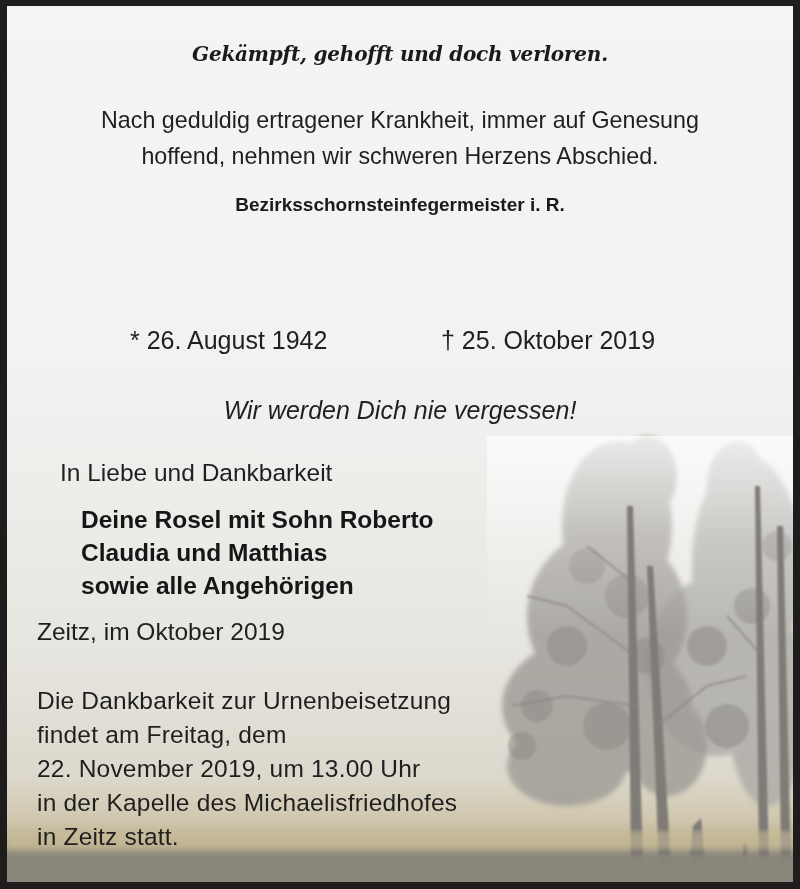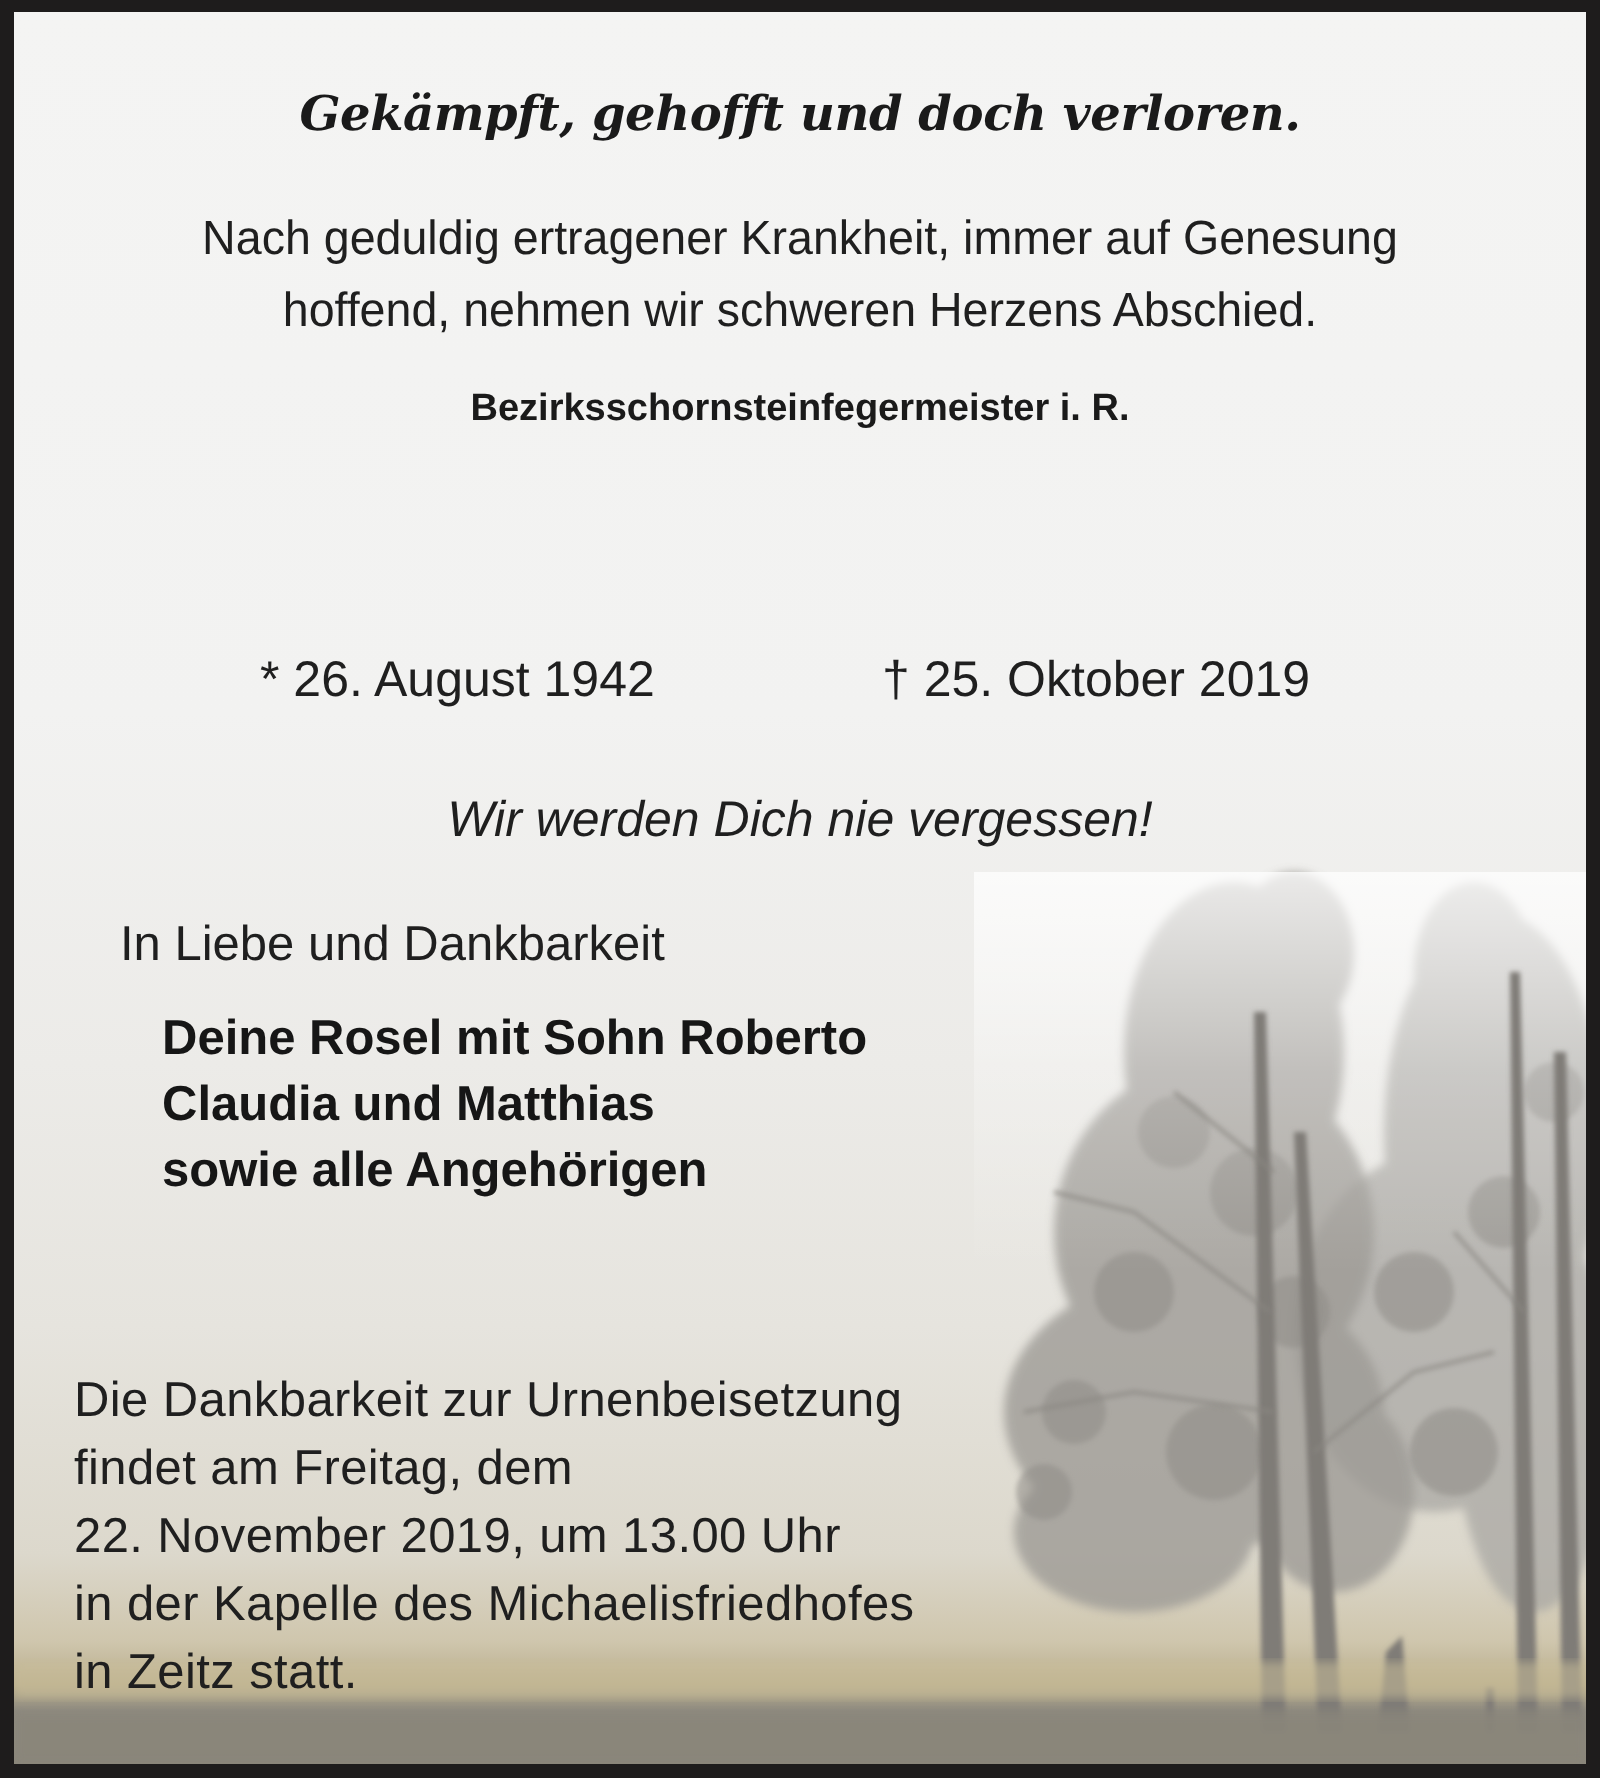--- a/index.html
+++ b/index.html
@@ -8,21 +8,21 @@
       position: absolute; left: 7px; top: 6px; width: 786px; height: 876px;
       overflow: hidden;
       background: linear-gradient(to bottom,
         #f4f4f3 0%, #f2f2f1 40%, #ecebe8 60%, #e6e4de 75%, #dcd8cc 88%,
         #cfc6ad 93%, #b9ae8e 95.5%, #8e8a80 97%, #8a867b 100%);
     }
     .bgsvg { position: absolute; left: 0; top: 0; width: 786px; height: 876px; }
     .t { position: absolute; left: 0; width: 786px; text-align: center; color: #1a1a1a;
          font-family: "DejaVu Sans", sans-serif; white-space: nowrap; }
     .motto { top: 36px; font-family: "DejaVu Serif", serif; font-weight: bold; font-style: italic;
-             font-size: 24px; letter-spacing: -0.2px; }
+             font-size: 20px; letter-spacing: -0.2px; }
     .intro { top: 96px; font-size: 24px; line-height: 36px; font-family: "Liberation Sans", sans-serif;
              color: #1f1f1f; transform: scaleX(0.97); }
     .title { top: 188px; font-size: 19px; font-weight: bold; font-family: "Liberation Sans", sans-serif; }
     .name { top: 220px; font-size: 78px; font-family: "Liberation Sans", sans-serif; font-weight: normal;
             letter-spacing: 1px; color: #161616; }
     .dates { position: absolute; top: 320px; font-size: 25px; font-family: "Liberation Sans", sans-serif;
              color: #1f1f1f; white-space: nowrap; }
     .birth { left: 123px; }
     .death { left: 434px; }
     .forget { top: 390px; font-size: 25px; font-style: italic; font-family: "Liberation Sans", sans-serif;
@@ -115,20 +115,21 @@
   <div class="dates birth">* 26. August 1942</div>
   <div class="dates death">† 25. Oktober 2019</div>
   <div class="t forget">Wir werden Dich nie vergessen!</div>
 
   <div class="left love">In Liebe und Dankbarkeit</div>
   <div class="left family">
     <div>Deine Rosel mit Sohn Roberto</div>
     <div>Claudia und Matthias</div>
     <div>sowie alle Angehörigen</div>
   </div>
+  <div class="left place">Zeitz, im Oktober 2019</div>
   <div class="left service">
     <div>Die Dankbarkeit zur Urnenbeisetzung</div>
     <div>findet am Freitag, dem</div>
     <div>22. November 2019, um 13.00 Uhr</div>
     <div>in der Kapelle des Michaelisfriedhofes</div>
     <div>in Zeitz statt.</div>
   </div>
 </div>
 
 </body></html>

